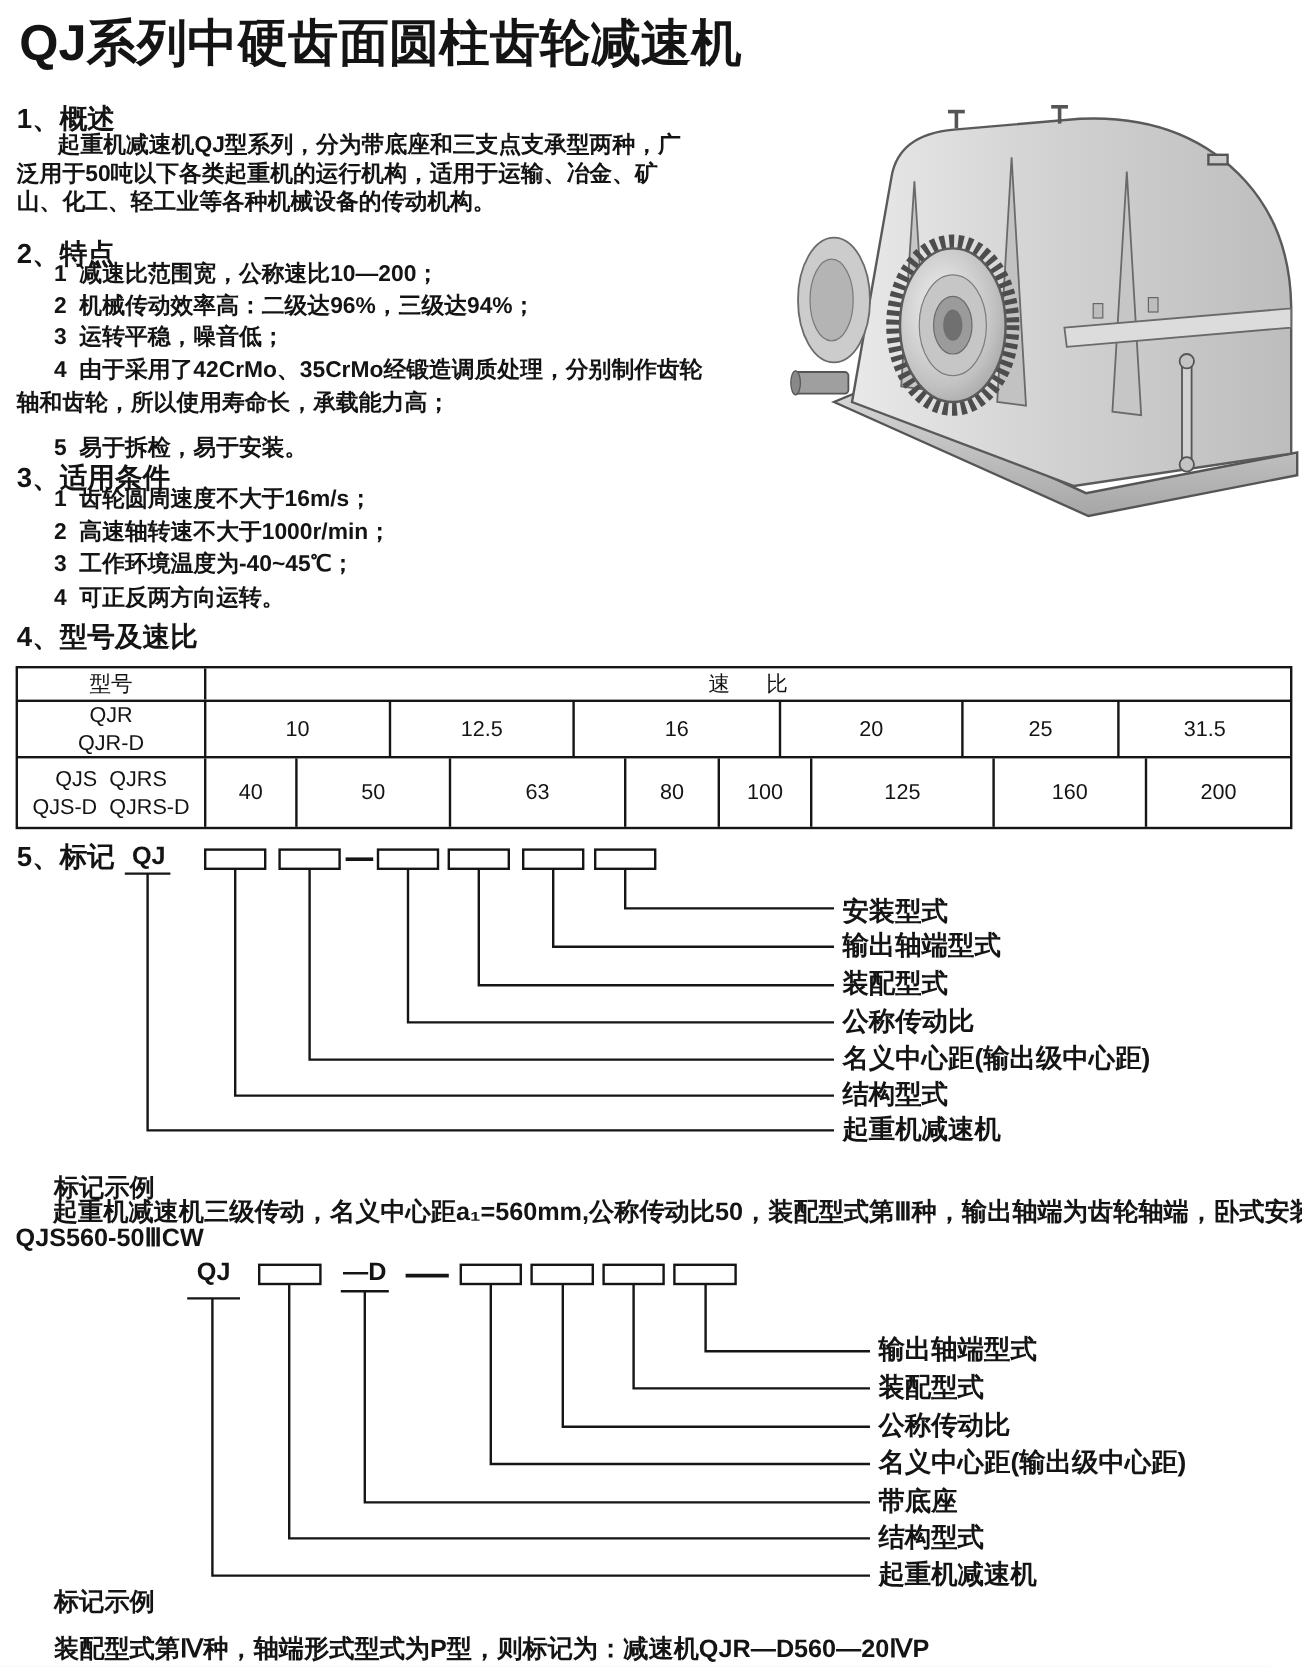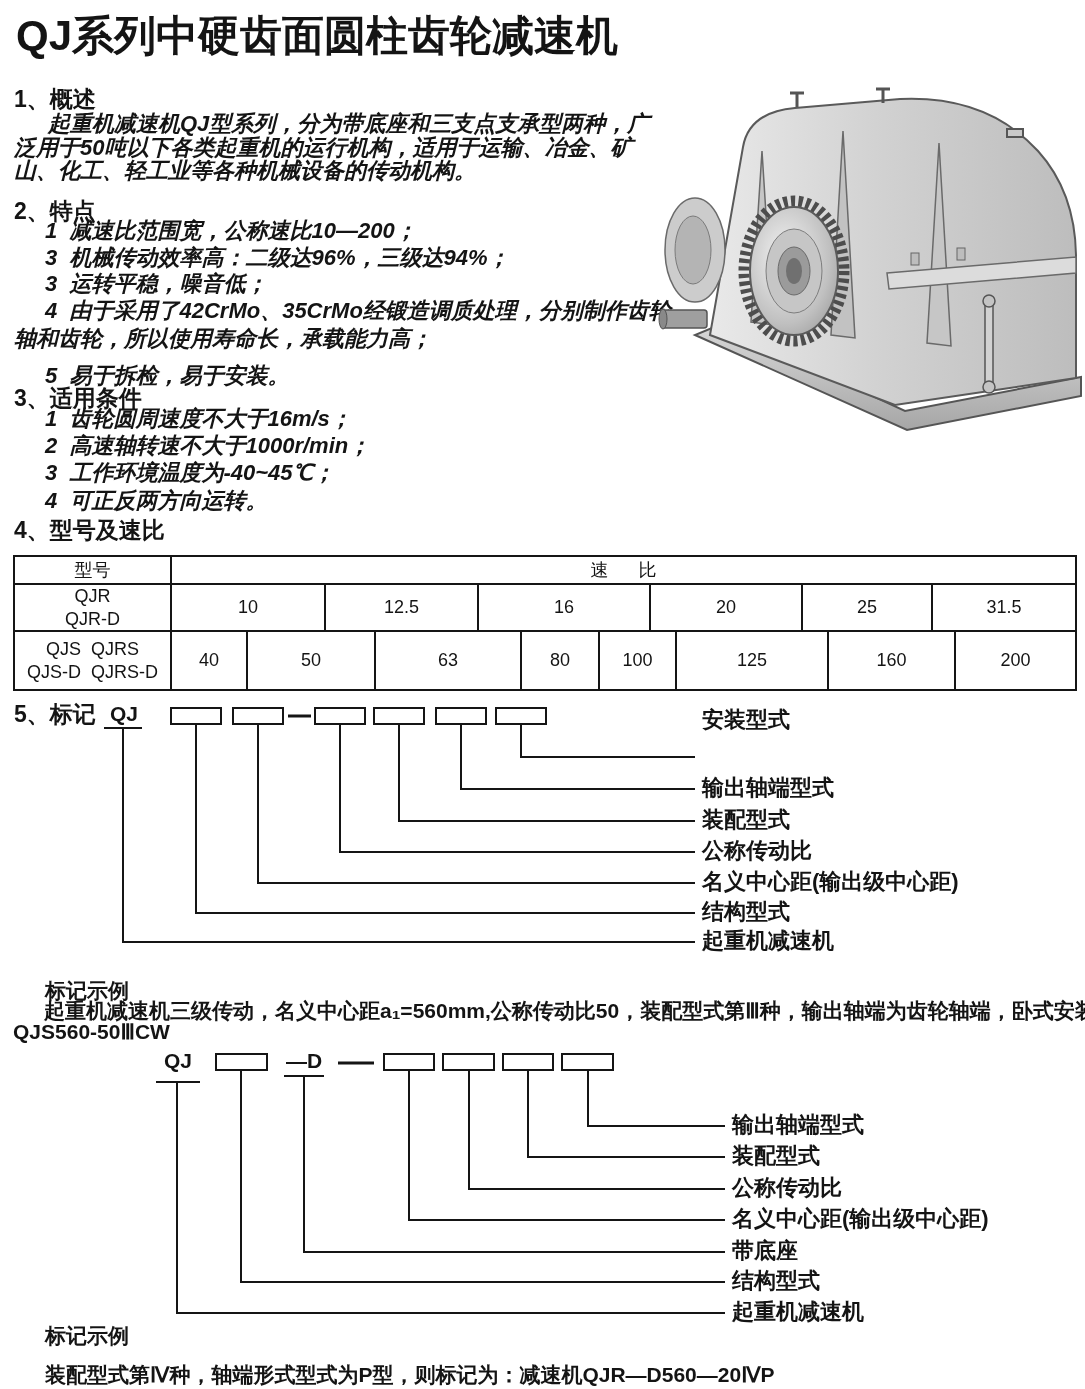--- a/index.html
+++ b/index.html
@@ -1,21 +1,21 @@
 <!DOCTYPE html>
 <html><head>
 <meta charset="utf-8">
 <style>
   html,body{margin:0;padding:0;background:#f0f0f0;}
   .page{position:relative;width:1085px;height:1389px;background:#ffffff;
         font-family:"Liberation Sans",sans-serif;color:#141414;overflow:hidden;}
   .abs{position:absolute;white-space:pre;}
   .title{font-size:42px;font-weight:900;letter-spacing:0px;}
   .heading{font-size:23px;font-weight:700;}
-  .body-line{font-size:22px;font-weight:700;line-height:1.1;font-style:italic;}
+  .body-line{font-size:19px;font-weight:700;line-height:1.1;}
   .ex-line{font-size:21px;font-weight:700;line-height:1.1;}
   .dlabel{font-size:22px;font-weight:700;line-height:1.1;}
   .code{font-size:21px;font-weight:700;text-align:center;}
   
   .dtable{position:absolute;left:13px;top:555px;width:1064px;border:2px solid #151515;box-sizing:border-box;}
   .trow{display:flex;border-bottom:2px solid #151515;box-sizing:border-box;}
   .trow:last-child{border-bottom:none;}
   .tcell{border-right:2px solid #151515;box-sizing:border-box;display:flex;flex-direction:column;
          align-items:center;justify-content:center;font-size:18px;font-weight:400;line-height:1.25;white-space:pre;}
   .tcell:last-child{border-right:none;}
@@ -31,21 +31,21 @@
 
   <div class="abs title" style="left:16px;top:8px;">QJ系列中硬齿面圆柱齿轮减速机</div>
 
   <div class="abs heading" style="left:14px;top:84px;">1、概述</div>
   <div class="abs body-line" style="left:48px;top:112px;">起重机减速机QJ型系列，分为带底座和三支点支承型两种，广</div>
   <div class="abs body-line" style="left:14px;top:136px;">泛用于50吨以下各类起重机的运行机构，适用于运输、冶金、矿</div>
   <div class="abs body-line" style="left:14px;top:159px;">山、化工、轻工业等各种机械设备的传动机构。</div>
 
   <div class="abs heading" style="left:14px;top:196px;">2、特点</div>
   <div class="abs body-line" style="left:45px;top:219px;">1  减速比范围宽，公称速比10—200；</div>
-  <div class="abs body-line" style="left:45px;top:246px;">3  机械传动效率高：二级达96%，三级达94%；</div>
+  <div class="abs body-line" style="left:45px;top:246px;">2  机械传动效率高：二级达96%，三级达94%；</div>
   <div class="abs body-line" style="left:45px;top:272px;">3  运转平稳，噪音低；</div>
   <div class="abs body-line" style="left:45px;top:299px;">4  由于采用了42CrMo、35CrMo经锻造调质处理，分别制作齿轮</div>
   <div class="abs body-line" style="left:14px;top:327px;">轴和齿轮，所以使用寿命长，承载能力高；</div>
   <div class="abs body-line" style="left:45px;top:354px;margin-top:10px;">5  易于拆检，易于安装。</div>
 
   <div class="abs heading" style="left:14px;top:383px;">3、适用条件</div>
   <div class="abs body-line" style="left:45px;top:407px;">1  齿轮圆周速度不大于16m/s；</div>
   <div class="abs body-line" style="left:45px;top:434px;">2  高速轴转速不大于1000r/min；</div>
   <div class="abs body-line" style="left:45px;top:461px;">3  工作环境温度为-40~45℃；</div>
   <div class="abs body-line" style="left:45px;top:489px;">4  可正反两方向运转。</div>
@@ -100,21 +100,21 @@
       <polyline points="123,33 123,247 695,247"></polyline>
       <polyline points="196,29 196,218 695,218"></polyline>
       <polyline points="258,29 258,188 695,188"></polyline>
       <polyline points="340,29 340,157 695,157"></polyline>
       <polyline points="399,29 399,126 695,126"></polyline>
       <polyline points="461,29 461,94 695,94"></polyline>
       <polyline points="521,29 521,62 695,62"></polyline>
     </g>
   </svg>
   <div class="abs code" style="left:106px;top:702px;width:36px;">QJ</div>
-  <div class="abs dlabel" style="left:702px;top:708px;">安装型式</div>
+  <div class="abs dlabel" style="left:702px;top:748px;">安装型式</div>
   <div class="abs dlabel" style="left:702px;top:776px;">输出轴端型式</div>
   <div class="abs dlabel" style="left:702px;top:808px;">装配型式</div>
   <div class="abs dlabel" style="left:702px;top:839px;">公称传动比</div>
   <div class="abs dlabel" style="left:702px;top:870px;">名义中心距(输出级中心距)</div>
   <div class="abs dlabel" style="left:702px;top:900px;">结构型式</div>
   <div class="abs dlabel" style="left:702px;top:929px;">起重机减速机</div>
 
   <div class="abs ex-line" style="left:45px;top:979px;">标记示例</div>
   <div class="abs ex-line" style="left:44px;top:999px;">起重机减速机三级传动，名义中心距a₁=560mm,公称传动比50，装配型式第Ⅲ种，输出轴端为齿轮轴端，卧式安装则标记为：减速机</div>
   <div class="abs ex-line" style="left:13px;top:1020px;">QJS560-50ⅢCW</div>

